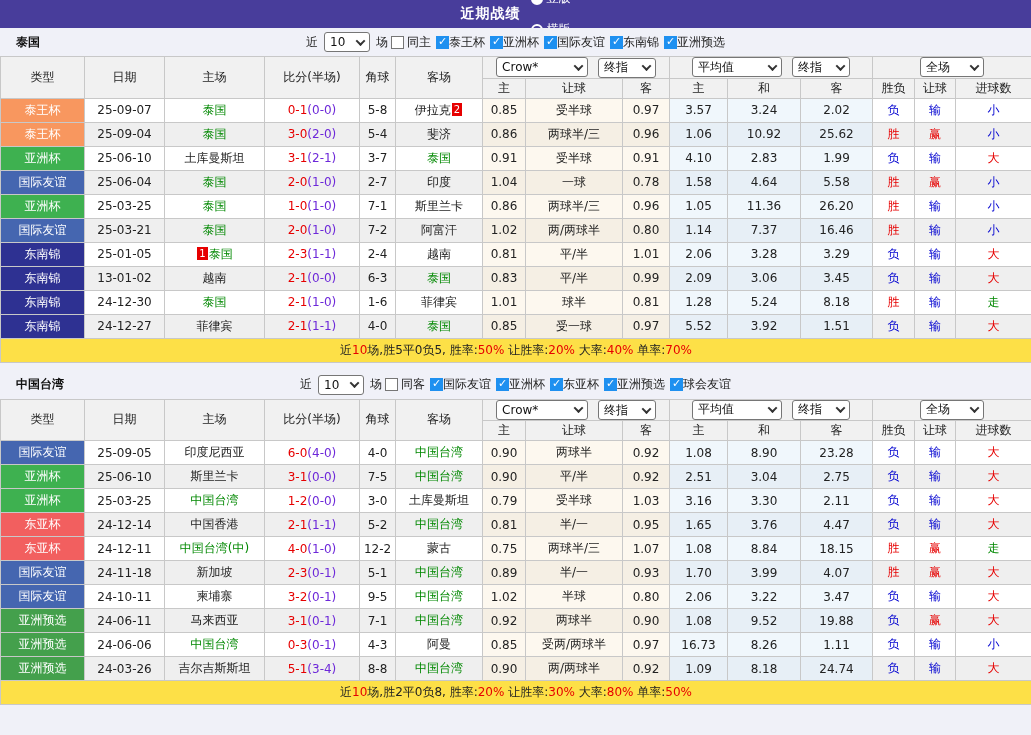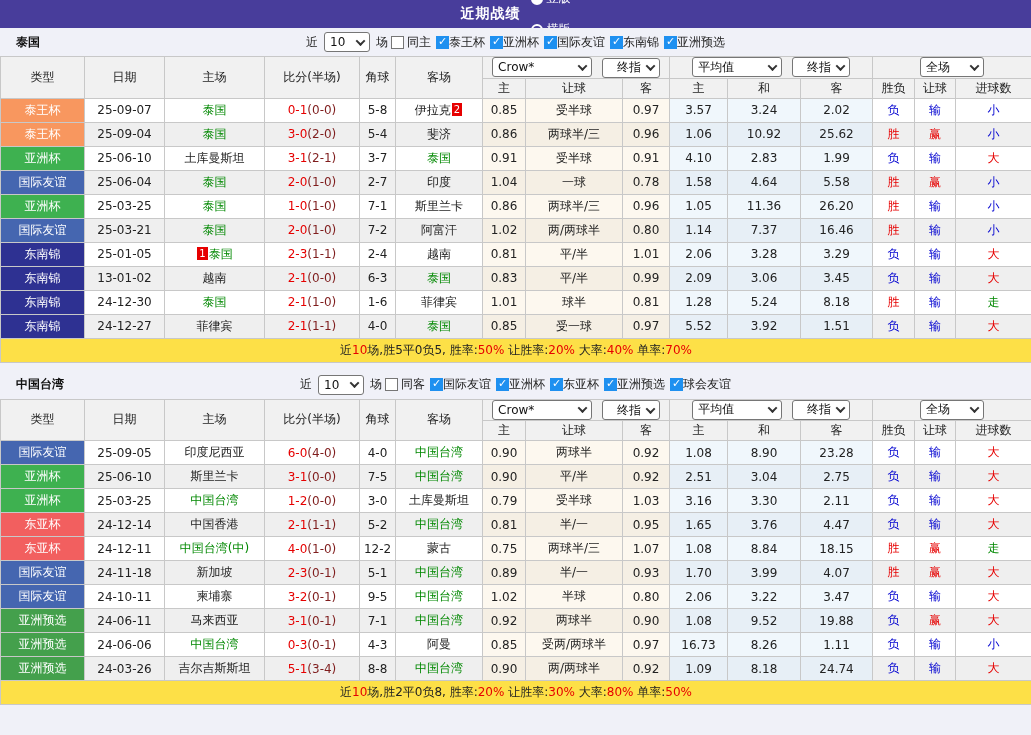--- a/index.html
+++ b/index.html
@@ -32,22 +32,22 @@
   .controls { display: inline-flex; align-items: center; gap: 3px; }
   .lgitem { display: inline-flex; align-items: center; margin-left: 2px; }
   
   .sel {
     display: inline-flex; align-items: center; justify-content: space-between;
     background: #fff; border: 1px solid #767676; border-radius: 3px;
     height: 20px; padding: 0 5px; margin: 0 3px; gap: 6px; color: #111;
     cursor: pointer; white-space: nowrap;
   }
   .sel-count { width: 46px; }
-  .sel-crow  { width: 100px; }
-  .sel-fin   { width: 58px; justify-content: flex-end; }
+  .sel-crow  { width: 92px; }
+  .sel-fin   { width: 58px; }
   .sel-avg   { width: 90px; }
   .sel-scope { width: 64px; }
   .chev {
     width: 7px; height: 7px; flex: 0 0 auto;
     border-right: 2px solid #333; border-bottom: 2px solid #333;
     transform: rotate(45deg) translate(-1px,-1px);
   }
   
   .cb {
     width: 13px; height: 13px; border: 1px solid #767676; background: #fff;
@@ -76,21 +76,21 @@
   td.lg-green  { background: var(--badgegreen, #3eb150) !important; color: #fff; }
   td.lg-blue   { background: var(--badgeblue, #4566b0) !important; color: #fff; }
   td.lg-navy   { background: var(--badgenavy, #2e3192) !important; color: #fff; }
   td.lg-red    { background: var(--badgered, #f25f5f) !important; color: #fff; }
   td.lg-dgreen { background: var(--badgedgreen, #44a04c) !important; color: #fff; }
   .tgreen { color: var(--teamgreen, #008800); }
   .c-red   { color: var(--red, #e60000); }
   .c-blue  { color: var(--blue, #0000d0); }
   .c-green { color: var(--green, #008800); }
   .sred { color: var(--red, #e60000); }
-  .shalf { color: #7f1d1d; }
+  .shalf { color: #6d28d9; }
   .numbadge {
     background: var(--red, #e60000); color: #fff; font-size: 10px; line-height: 13px;
     display: inline-block; padding: 0 2px; margin: 0 1px; vertical-align: 1px;
   }
   .summary-cell { height: 24px; background: #fde047; color: #222; }
   .section-gap { height: 8px; background: var(--filterbar, #f0f1f8); }
 </style>
 </head>
 <body>
 

